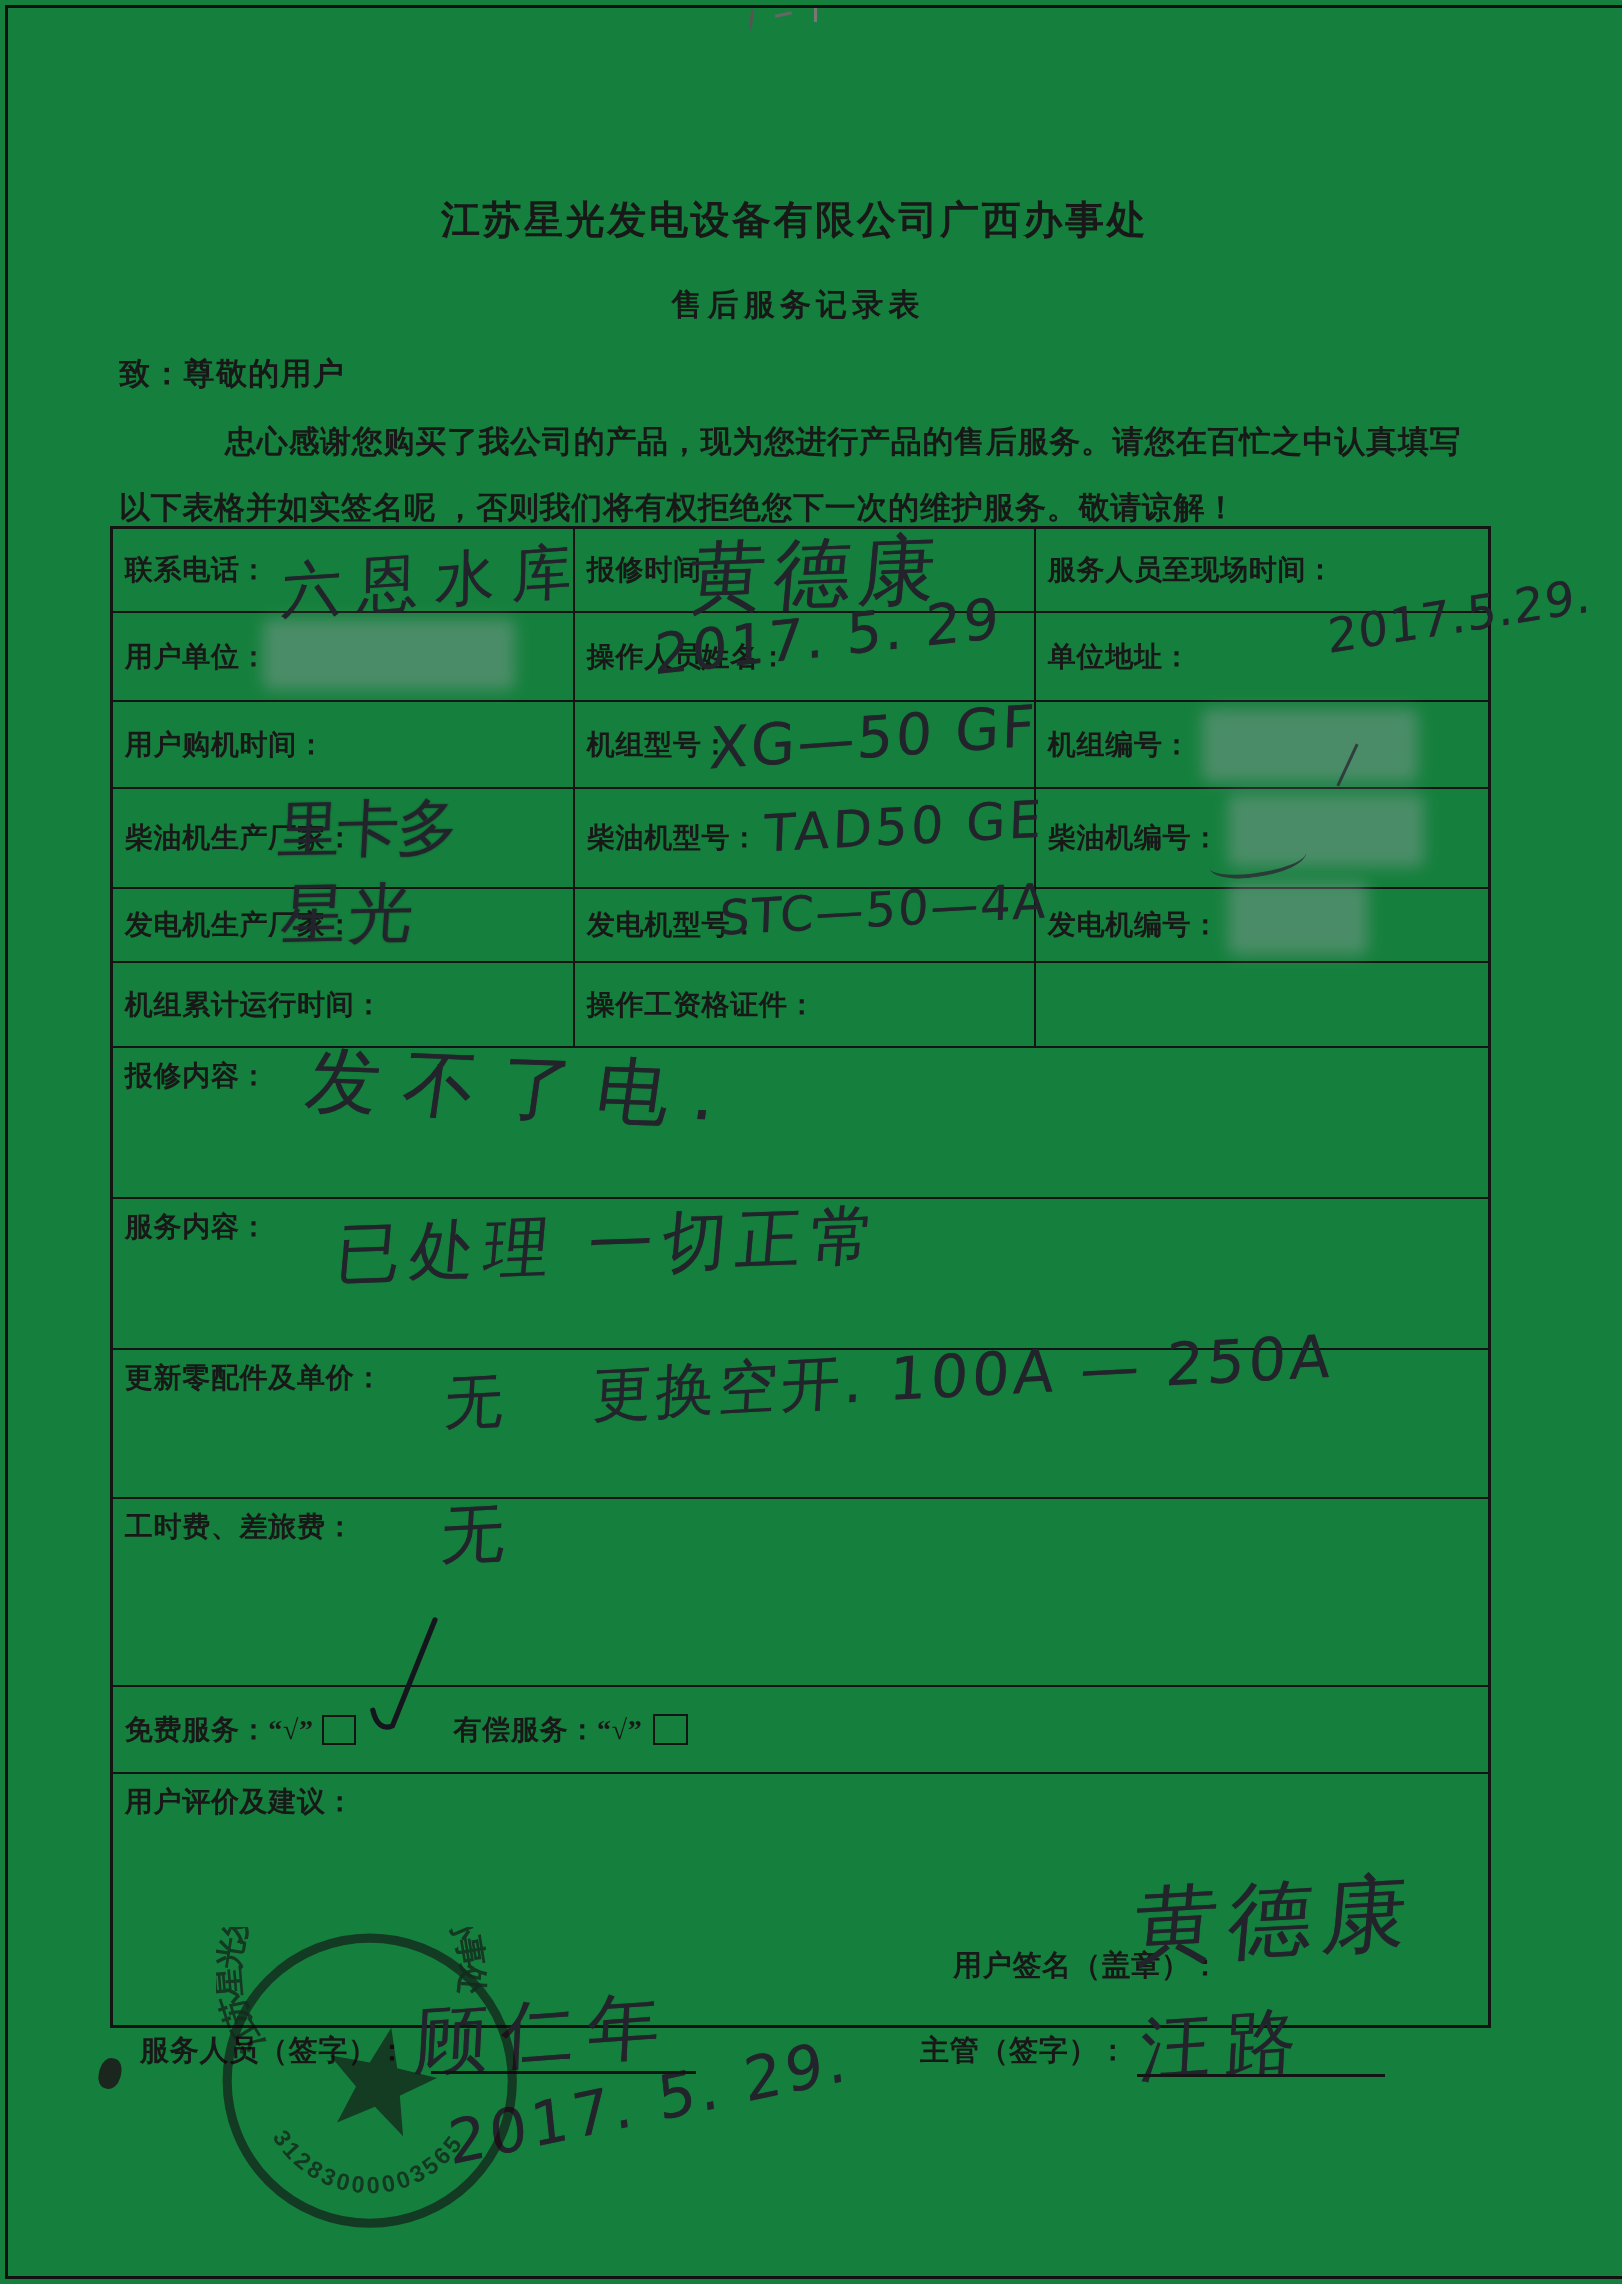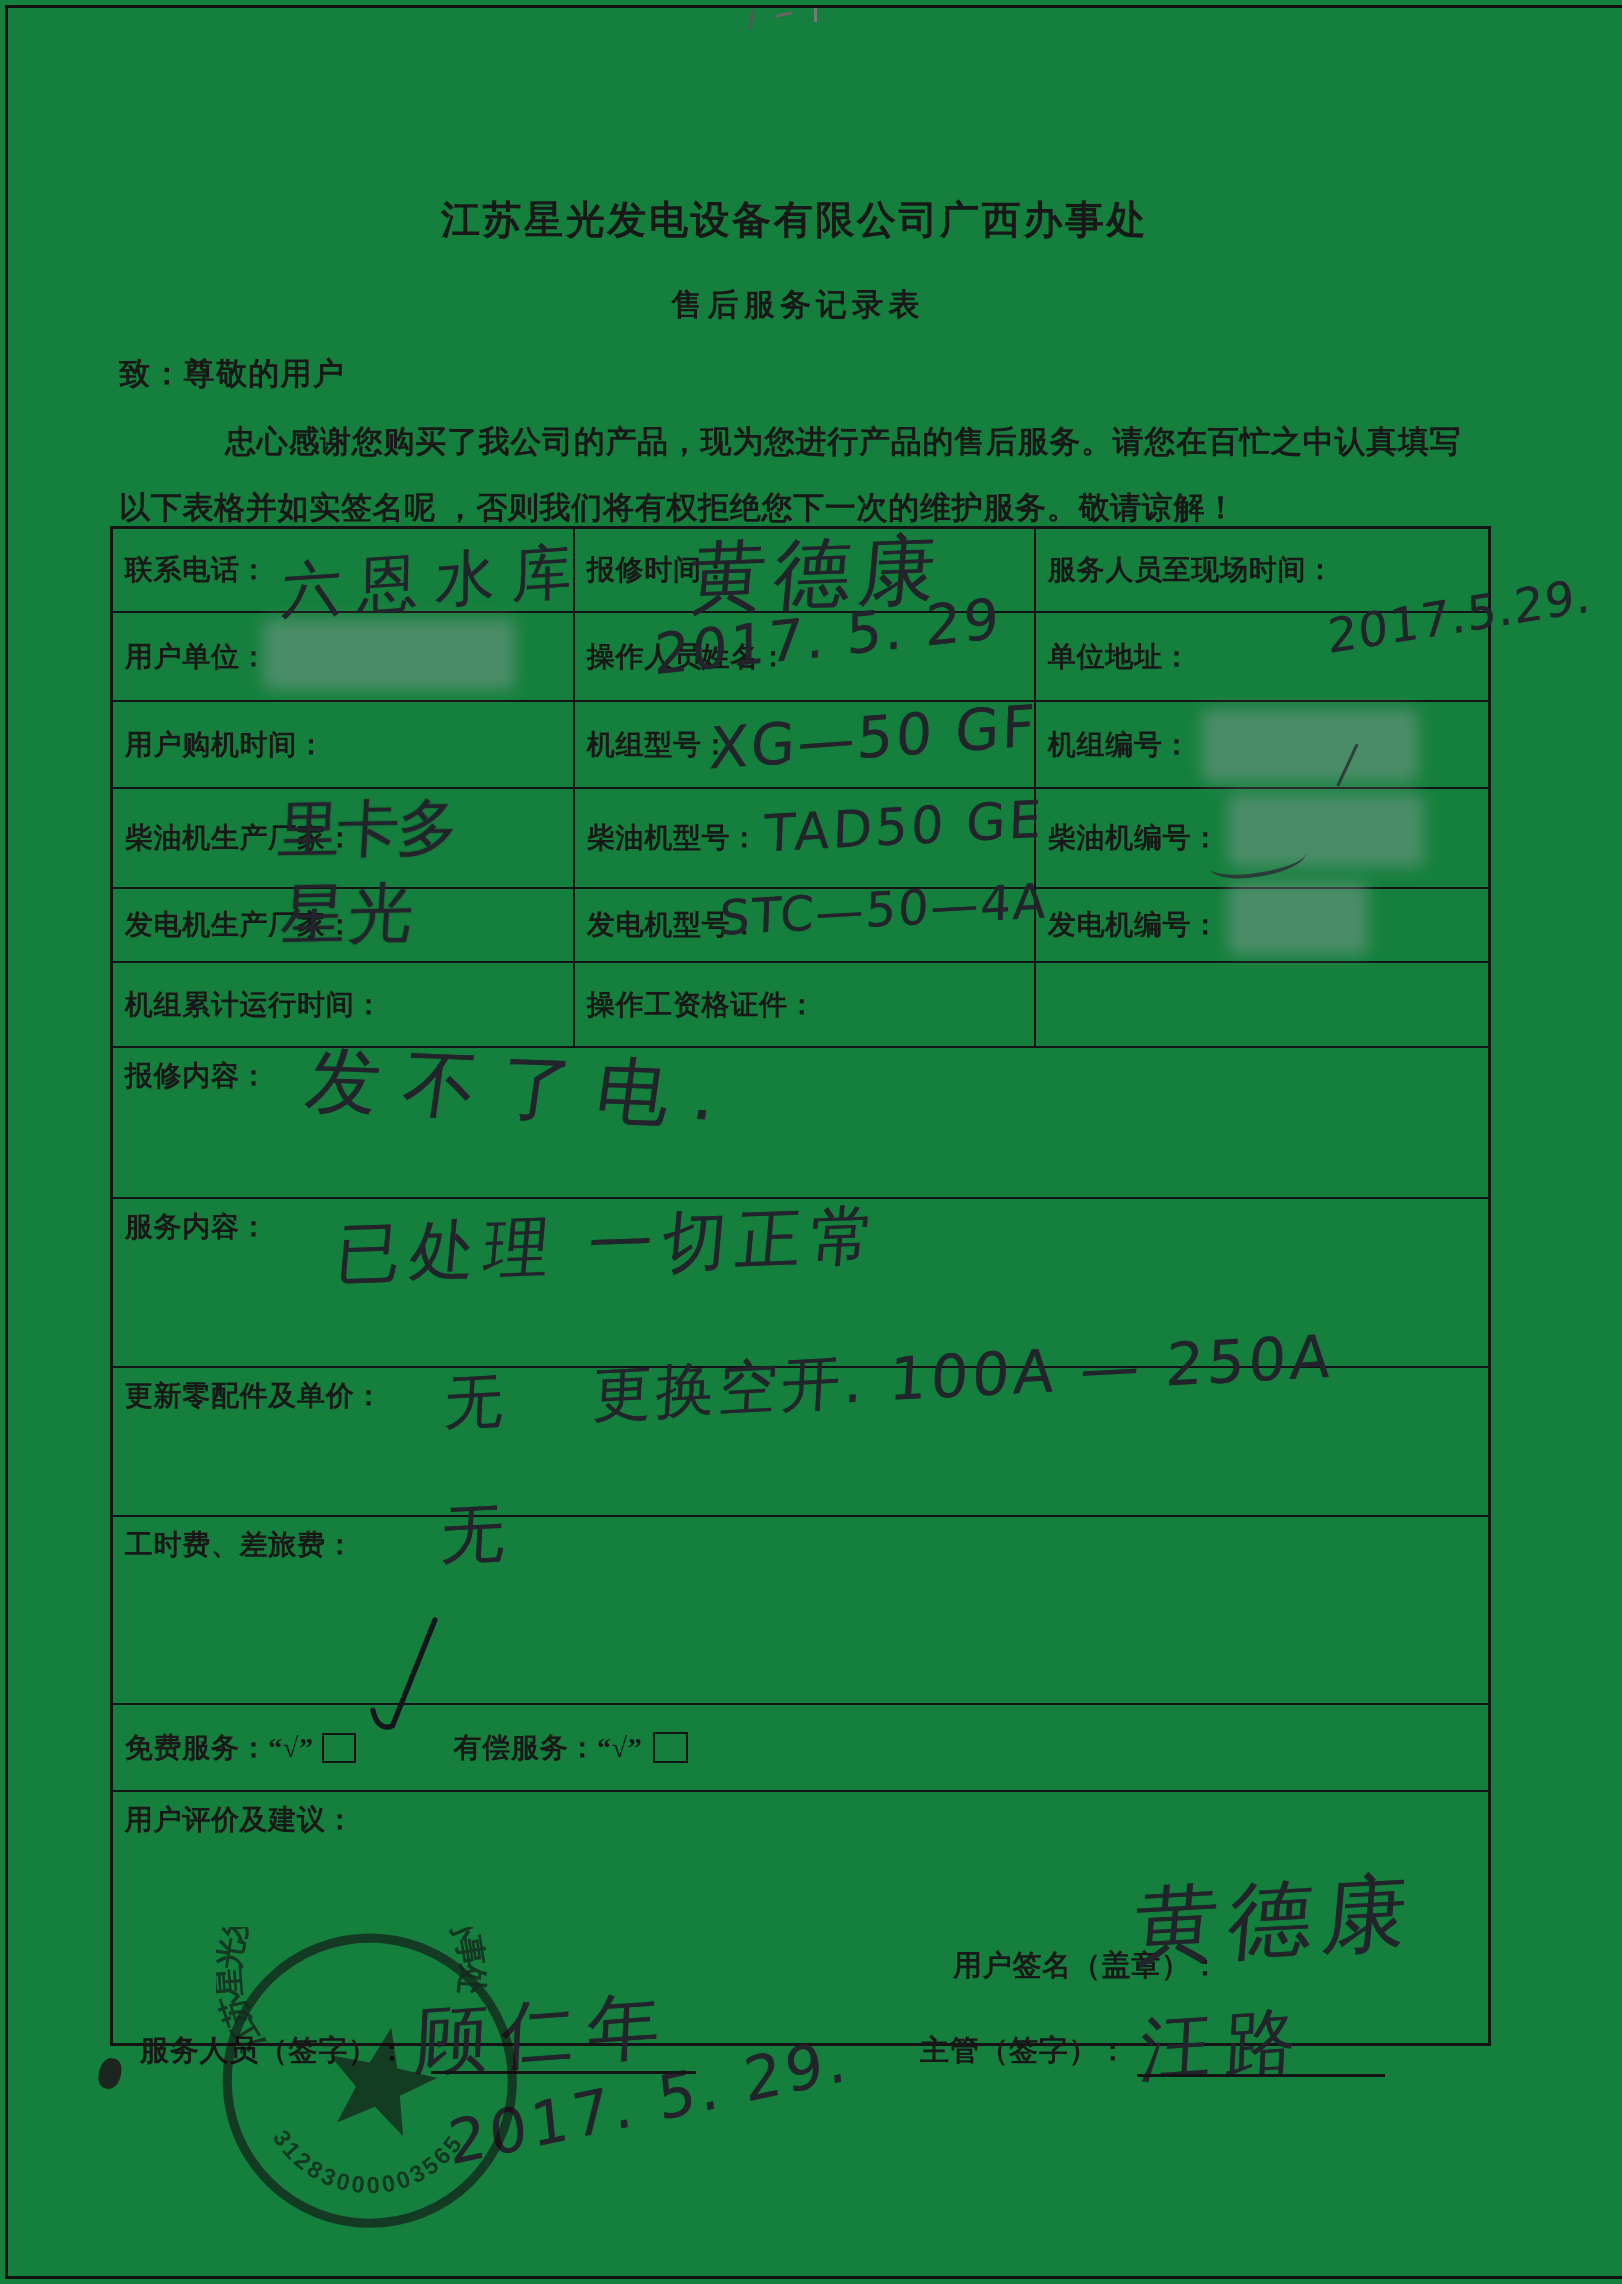--- a/index.html
+++ b/index.html
@@ -112,21 +112,21 @@
       <div class="td c2">
           <span class="lbl">操作工资格证件：</span>
         </div>
       <div class="td c3"></div>
     </div>
     <div class="row" style="height:151px;">
       <div class="td full top">
           <span class="lbl">报修内容：</span>
         </div>
     </div>
-    <div class="row" style="height:169px;">
+    <div class="row" style="height:151px;">
       <div class="td full top">
           <span class="lbl">服务内容：</span>
         </div>
     </div>
     <div class="row" style="height:149px;">
       <div class="td full top">
           <span class="lbl">更新零配件及单价：</span>
         </div>
     </div>
     <div class="row" style="height:188px;">

